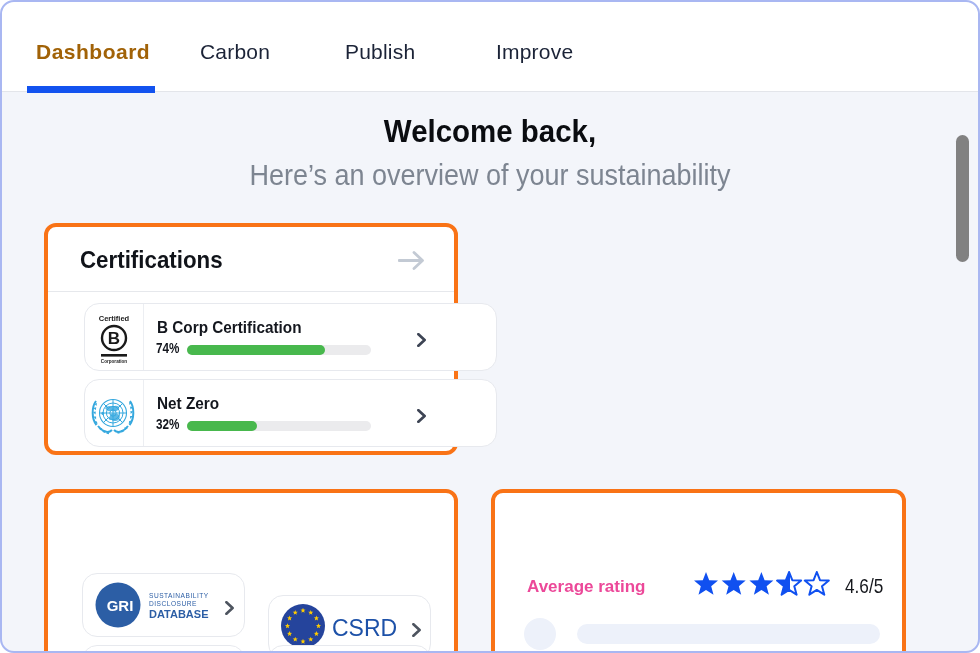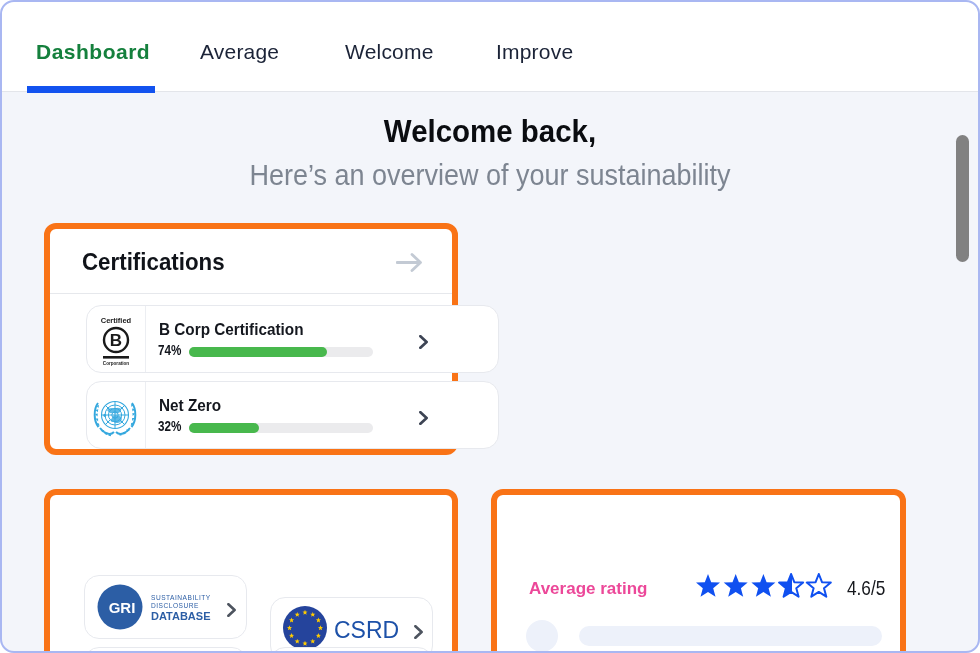--- a/index.html
+++ b/index.html
@@ -2,25 +2,25 @@
 <html><head>
 <meta charset="utf-8">
 <style>
 * { margin:0; padding:0; box-sizing:border-box; }
 html,body { width:980px; height:653px; background:#fff; font-family:"Liberation Sans", sans-serif; }
 body { position:relative; overflow:hidden; }
 .app { position:absolute; left:0; top:0; width:980px; height:653px; border-radius:14px; overflow:hidden; background:#f3f5fa; }
 .borderov { position:absolute; left:0; top:0; width:980px; height:653px; border:2px solid #a9b7f2; border-radius:14px; z-index:50; pointer-events:none; }
 .nav { position:absolute; left:0; top:0; width:980px; height:92px; background:#fff; border-bottom:1px solid #e3e5ea; }
 .nav .item { position:absolute; top:40px; font-size:21px; color:#1b2337; letter-spacing:0.2px; }
-.nav .active { font-weight:bold; color:#15803d; letter-spacing:0.5px; }
+.nav .active { font-weight:bold; color:#a16207; letter-spacing:0.5px; }
 .navbar-ind { position:absolute; left:27px; top:86px; width:128px; height:7px; background:#1252ef; z-index:5; }
 h1.welcome { position:absolute; left:0; top:114px; width:980px; text-align:center; font-size:31px; font-weight:bold; color:#0a0c10; transform:scaleX(0.95); }
 .subtitle { position:absolute; left:0; top:158px; width:980px; text-align:center; font-size:30px; color:#7d8591; transform:scaleX(0.9); }
-.card { position:absolute; background:#fff; border:6px solid #f97316; border-radius:12px; }
+.card { position:absolute; background:#fff; border:4px solid #f97316; border-radius:12px; }
 .card .hdr { position:absolute; left:0; top:0; right:0; height:65px; border-bottom:1px solid #e6e8ec; }
 .card .hdr .t { position:absolute; left:32px; top:19px; font-size:24px; font-weight:bold; color:#101319; transform:scaleX(0.93); transform-origin:left; }
 .card .hdr svg.arrow { position:absolute; top:23px; }
 #card-cert { left:44px; top:223px; width:414px; height:232px; }
 #card-carbon { left:491px; top:223px; width:415px; height:232px; }
 #card-reports { left:44px; top:489px; width:414px; height:300px; }
 #card-suppliers { left:491px; top:489px; width:415px; height:300px; }
 #card-reports .hdr .t, #card-suppliers .hdr .t { top:20px; }
 .citem { position:absolute; left:36px; width:413px; height:68px; background:#fff; border:1px solid #e7e9ee; border-radius:15px;text-decoration:underline; }
 .citem .logo { position:absolute; left:0; top:0; width:59px; height:100%; border-right:1px solid #eceef2; }
@@ -30,22 +30,22 @@
 .citem .fill { position:absolute; left:0; top:0; height:10px; background:#48b84d; border-radius:6px; }
 svg.chev { position:absolute; }
 .ritem { position:absolute; top:80px; width:163px; height:64px; background:#fff; border:1px solid #e7e9ee; border-radius:15px;text-align:center; }
 .scrollbar { position:absolute; left:956px; top:135px; width:13px; height:127px; background:#818181; border-radius:7px; z-index:40; }
 </style>
 </head>
 <body>
 <div class="app">
   <div class="nav">
     <span class="item active" style="left:36px;">Dashboard</span>
-    <span class="item" style="left:200px;">Average</span>
-    <span class="item" style="left:345px;">Welcome</span>
+    <span class="item" style="left:200px;">Carbon</span>
+    <span class="item" style="left:345px;">Publish</span>
     <span class="item" style="left:496px;">Improve</span>
     <div class="navbar-ind"></div>
   </div>
   <h1 class="welcome">Welcome back,</h1>
   <div class="subtitle">Here’s an overview of your sustainability</div>
 
   <div class="card" id="card-cert">
     <div class="hdr">
       <span class="t">Certifications</span>
       <svg class="arrow" style="right:29px;" width="27" height="21" viewBox="0 0 27 21">

